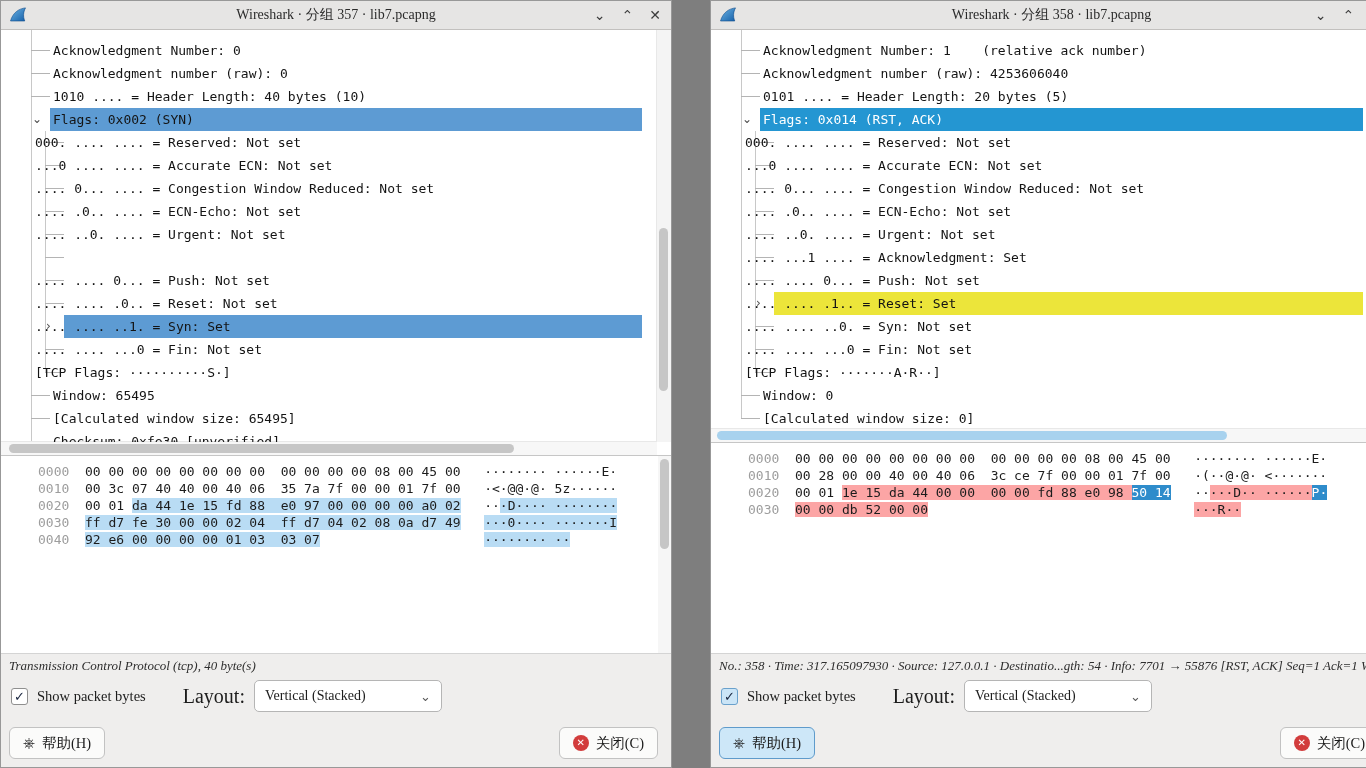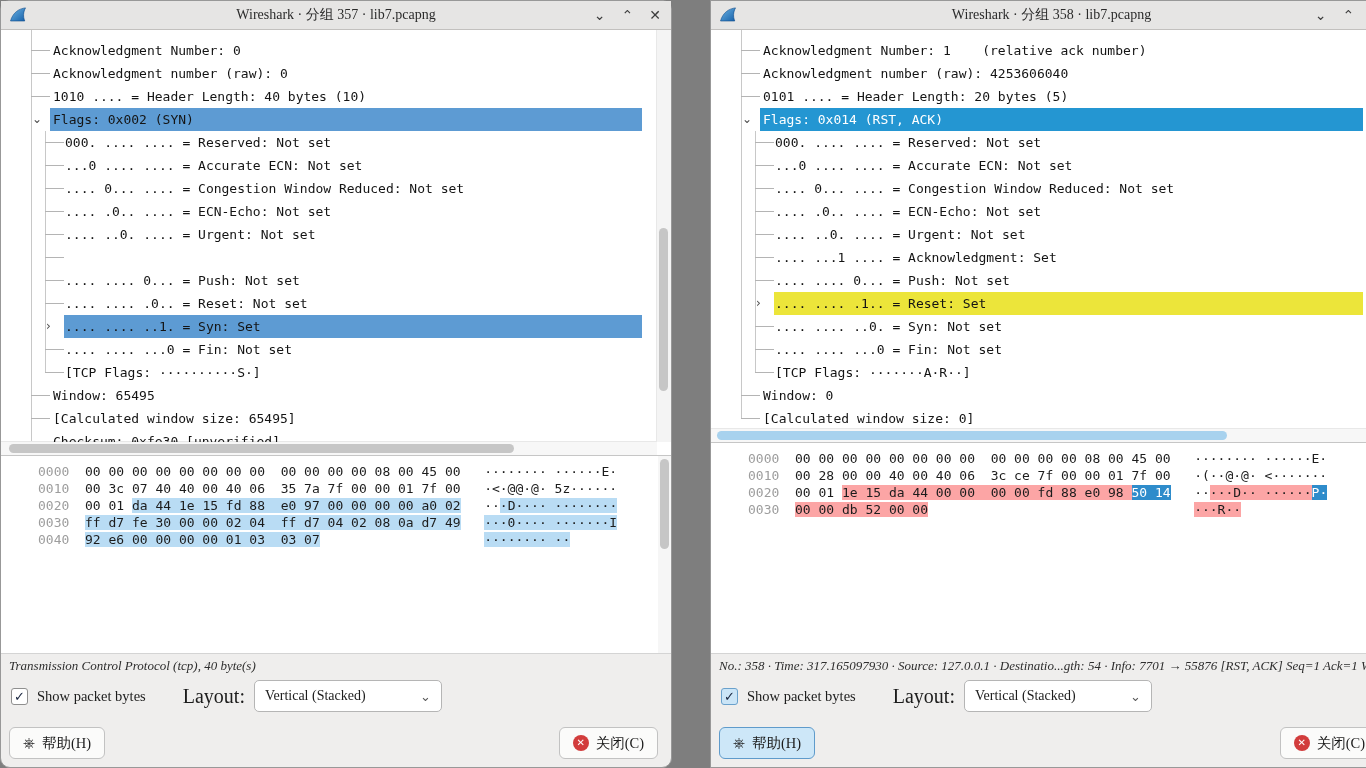--- a/index.html
+++ b/index.html
@@ -1,41 +1,41 @@
 <!DOCTYPE html>
 <html><head>
 <meta charset="utf-8">
 <style>
   html,body{margin:0;padding:0;}
   body{width:1366px;height:768px;background:#7e7e7e;position:relative;overflow:hidden;
        font-family:"Liberation Serif",serif;}
   .win{position:absolute;top:0;height:768px;background:#efeeed;border:1px solid #989898;
        box-sizing:border-box;display:flex;flex-direction:column;}
-  .win-left{left:0;width:672px;border-radius:10px;}
+  .win-left{left:0;width:672px;}
   .win-right{left:710px;width:683px;}
 
   
   .titlebar{height:28px;min-height:28px;background:#e6e5e4;border-bottom:1px solid #c2c0be;
             display:flex;align-items:center;position:relative;}
   .logo{position:absolute;left:8px;top:5px;width:18px;height:18px;}
   .title{flex:1;text-align:center;font-size:14px;color:#2b2b2b;white-space:nowrap;}
   .winctl{position:absolute;right:10px;top:0;height:28px;display:flex;align-items:center;gap:16px;
           color:#3c3c3c;font-size:14px;font-family:"DejaVu Sans",sans-serif;}
 
   
   .treepane{position:relative;background:#fff;border-bottom:1px solid #c6c6c6;overflow:hidden;}
   .win-left .treepane{height:425px;min-height:425px;}
   .win-right .treepane{height:412px;min-height:412px;}
   .treescroll{position:absolute;top:0;left:0;right:14px;bottom:13px;overflow:hidden;padding-top:9px;}
   .trow{position:relative;height:23px;font-family:"DejaVu Sans Mono",monospace;font-size:13px;
         line-height:23px;white-space:pre;color:#141414;}
   .tick{position:absolute;top:11px;width:19px;border-top:1px solid #b4b4b4;}
   .d1 .tick{left:30px;} .d2 .tick{left:44px;}
   .rowtext{position:relative;z-index:2;}
-  .d1 .rowtext{margin-left:52px;} .d2 .rowtext{margin-left:64px;}
+  .d1 .rowtext{margin-left:52px;} .d2 .rowtext{margin-left:34px;}
   .rowbg{display:none;position:absolute;top:0;height:23px;right:15px;z-index:1;}
   .d1 .rowbg{left:49px;} .d2 .rowbg{left:63px;}
   .hl-inactive .rowbg{display:block;background:#5d9bd3;}
   .hl-active .rowbg{display:block;background:#2496d2;}
   .hl-yellow .rowbg{display:block;background:#ece53a;}
   .hl-active .rowtext{color:#fff;}
   .arrow{position:absolute;z-index:3;top:0;font-size:12px;color:#4a4a4a;
          font-family:"DejaVu Sans",sans-serif;}
   .d1 .arrow{left:31px;} .d2 .arrow{left:45px;}
   .guide{position:absolute;width:0;border-left:1px solid #c8c8c8;z-index:0;}

